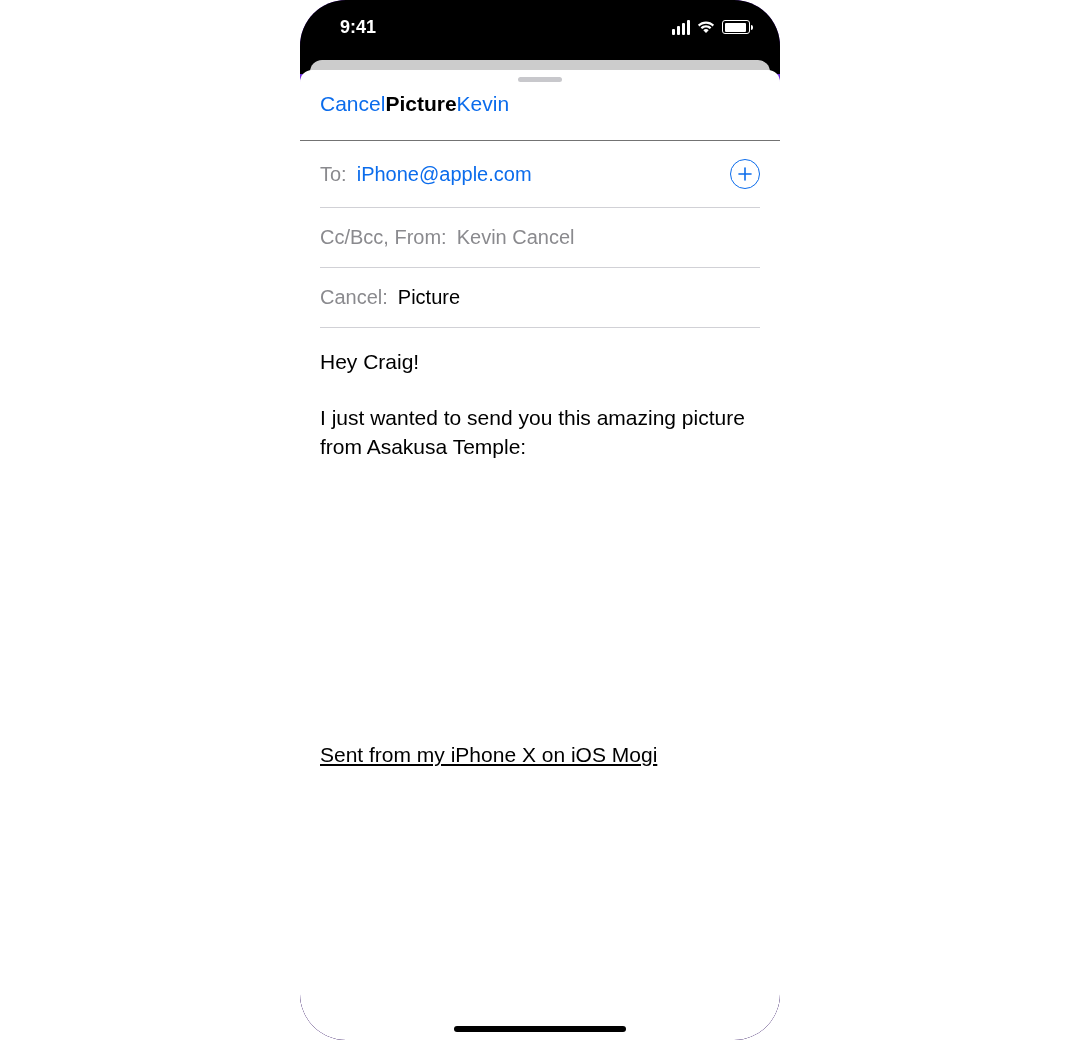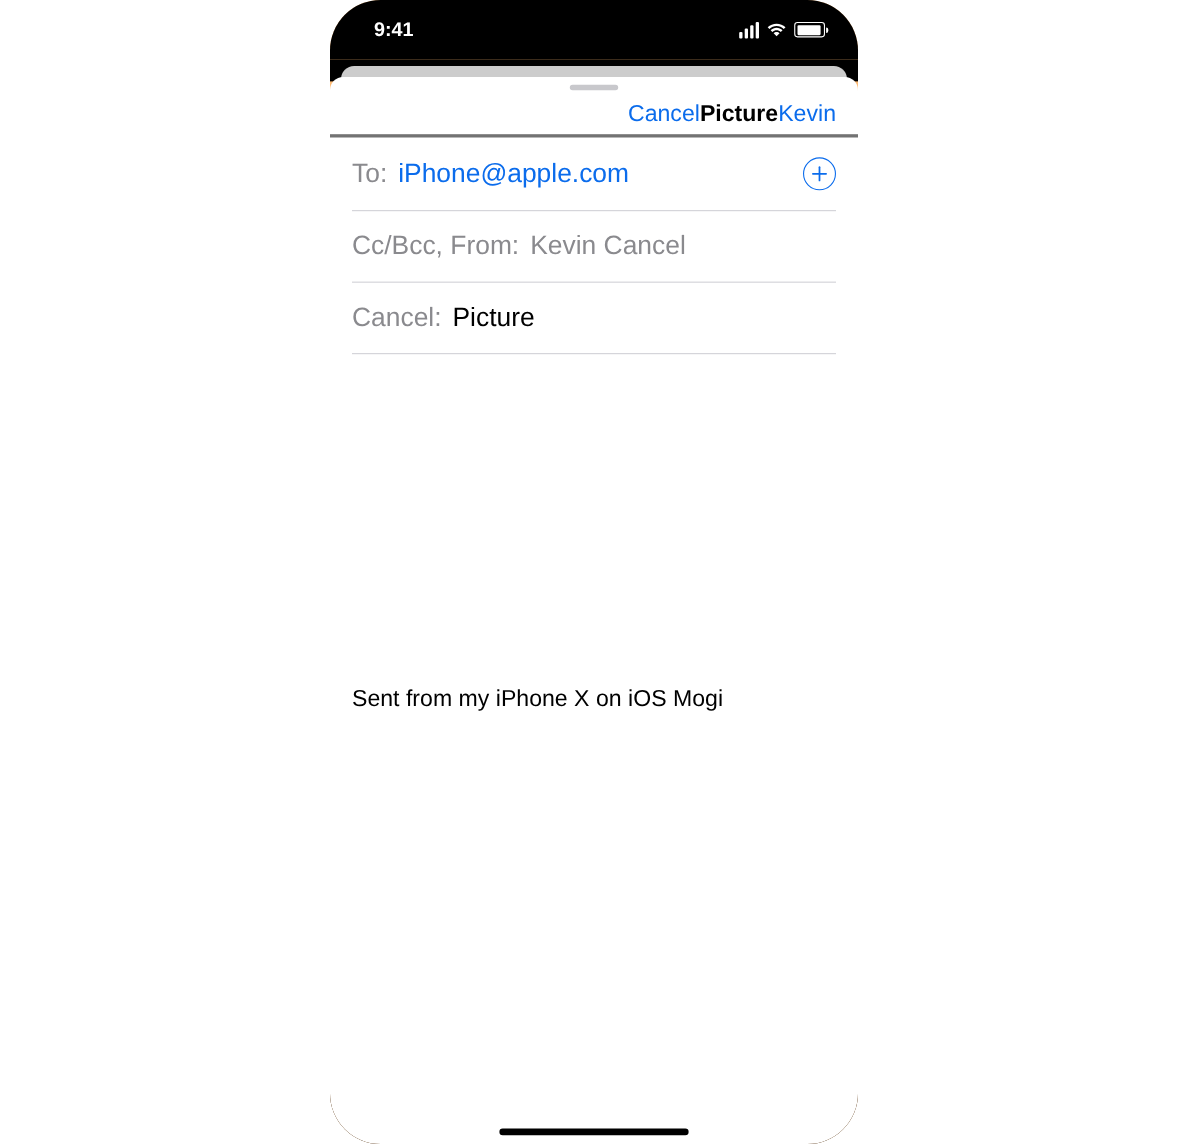--- a/index.html
+++ b/index.html
@@ -8,21 +8,21 @@
       display: flex;
       justify-content: center;
       align-items: flex-start;
       background: #fff;
       width: 1080px;
       height: 1044px;
     }
     .phone {
       width: 480px;
       height: 1040px;
-      background: #fdba74;
+      background: #6d28d9;
       position: relative;
       border-radius: 46px;
       overflow: hidden;
     }
     .status-bar {
       height: 54px;
       background: #000;
       color: #fff;
       display: flex;
       justify-content: space-between;
@@ -95,45 +95,45 @@
     }
     .grabber {
       width: 44px;
       height: 5px;
       background: #c8c8cc;
       border-radius: 3px;
       margin: 7px auto 0;
     }
     .nav {
       display:flex;
-      justify-content: flex-end;
+      justify-content: flex-start;
       align-items:center;
-      padding: 10px 20px 6px;
-      border-bottom: 3px solid #737373;
+      padding: 10px 20px 24px;
+      border-bottom: 1px solid #737373;
     }
     .nav-cancel, .nav-send {
       font-size: 21px;
       color: #0b6cec;
       background:none;
       border:none;
       cursor:pointer;
     }
     .nav-send { font-weight: 400; }
     .nav-title {
       font-size: 21px;
       font-weight: 600;
       color:#000;
     }
     .row {
       display:flex;
       align-items:center;
       padding: 18px 0;
       margin: 0 20px;
       border-bottom: 1px solid #d1d1d6;
-      font-size: 24px;
+      font-size: 20px;
     }
     .row-label {
       color: #8a8a8e;
       margin-right: 10px;
     }
     .row-value {
       color: #000;
     }
     .row-email {
       color: #0b6cec;
@@ -155,20 +155,21 @@
     .body-area {
       padding: 20px;
       font-size: 21px;
       line-height: 1.35;
       color:#000;
     }
     .body-p1 { margin-bottom: 28px; }
     .signature {
       margin-top: 280px;
       font-size: 21px;
+      text-decoration: underline;
     }
     .home-indicator {
       position:absolute;
       bottom: 8px;
       left:50%;
       transform:translateX(-50%);
       width: 172px;
       height: 6px;
       background:#000;
       border-radius: 4px;
@@ -230,20 +231,22 @@
       <span class="row-label">Cc/Bcc, From:</span>
       <span class="row-from">Kevin Cancel</span>
     </div>
 
     <div class="row">
       <span class="row-label">Cancel:</span>
       <span class="row-value">Picture</span>
     </div>
 
     <div class="body-area">
+      <div class="body-p1">Hey Craig!</div>
+      <div>I just wanted to send you this amazing picture from Asakusa Temple:</div>
       <div class="signature">Sent from my iPhone X on iOS Mogi</div>
     </div>
 
     <div class="home-indicator"></div>
   </div>
 
   <svg width="480" height="1040" style="position:absolute;inset:0;pointer-events:none">
     <path d="M0 994 L0 1040 L46 1040 A46 46 0 0 1 0 994 Z" fill="#000"></path>
     <path d="M480 994 L480 1040 L434 1040 A46 46 0 0 0 480 994 Z" fill="#000"></path>
   </svg>

